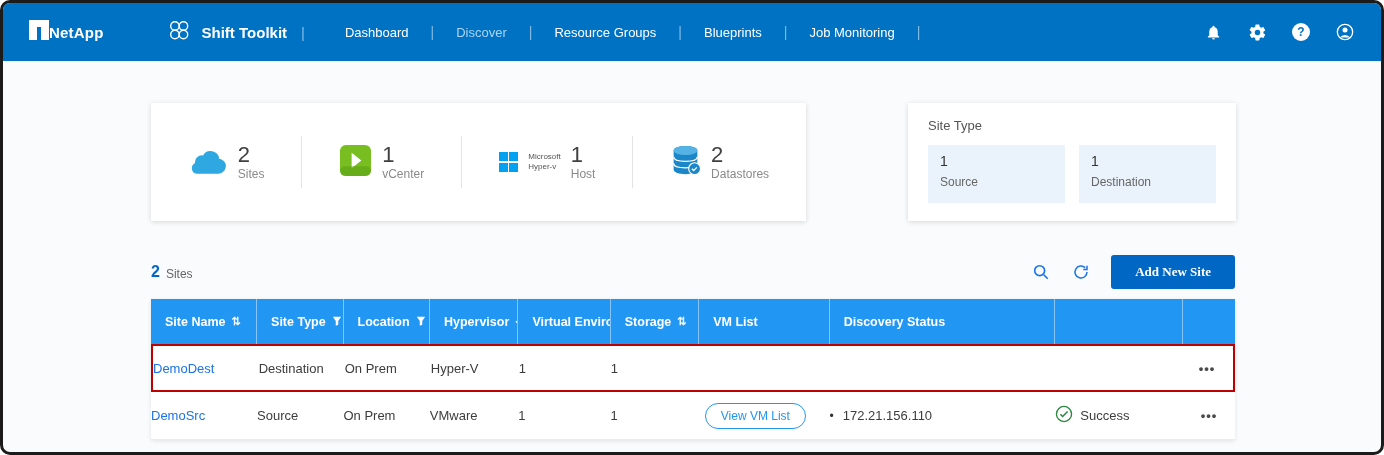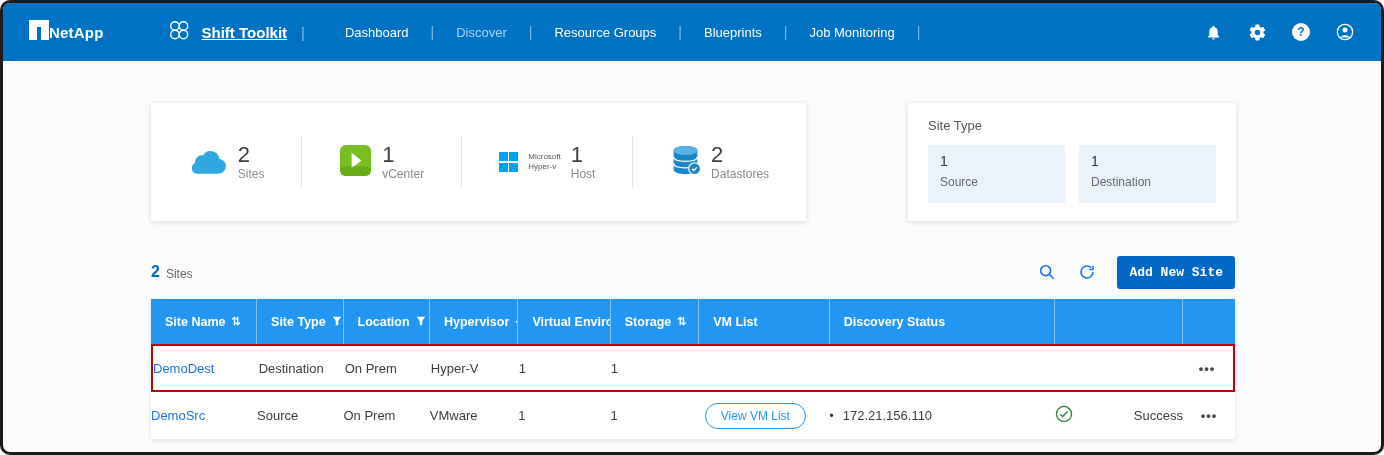--- a/index.html
+++ b/index.html
@@ -3,21 +3,21 @@
 <meta charset="utf-8">
 <style>
   * { margin:0; padding:0; box-sizing:border-box; }
   html,body { width:1384px; height:455px; background:#ffffff; font-family:"Liberation Sans", sans-serif; }
   .frame { position:absolute; inset:0; border:3px solid #1b1b1b; border-radius:10px; overflow:hidden; background:#fafbfc; }
 
   
   .navbar { height:58px; background:#0072C3; display:flex; align-items:center; padding:0 26px; color:#fff; }
   .brand { display:flex; align-items:center; }
   .brand-name { font-size:15px; font-weight:bold; letter-spacing:.2px; }
-  .app { display:flex; align-items:center; gap:10px; margin-left:62px;text-decoration:underline; }
+  .app { display:flex; align-items:center; gap:10px; margin-left:62px; }
   .app-title { font-size:15px; font-weight:bold; }
   .nav-items { display:flex; align-items:center; margin-left:26px;gap:8px; }
   .nav-item { font-size:13px; color:#fff; padding:6px 14px; cursor:pointer; white-space:nowrap; }
   .nav-item.active { color:#A9D4F2; }
   .nav-sep { color:rgba(255,255,255,.5); font-size:14px; }
   .app-sep { color:rgba(255,255,255,.5); font-size:15px; margin-left:4px; }
   .nav-right { margin-left:auto; display:flex; align-items:center; gap:24px; }
   .nav-icon { width:20px; height:20px; display:flex; align-items:center; justify-content:center; cursor:pointer; }
   .help-circle { width:18px; height:18px; border-radius:50%; background:#fff; color:#0072C3; font-size:12px; font-weight:bold; display:flex; align-items:center; justify-content:center; }
 
@@ -40,41 +40,41 @@
   .sitetype-box .num { font-size:14px; color:#333; }
   .sitetype-box .lbl { font-size:12px; color:#666; margin-top:6px; }
 
   
   .sites-toolbar { position:absolute; left:148px; top:252px; width:1084px; height:34px; display:flex; align-items:center; }
   .sites-count { font-size:16px; font-weight:bold; color:#0067C5; }
   .sites-count-label { font-size:12px; color:#666; margin-left:6px; margin-top:4px; }
   .toolbar-right { margin-left:auto; display:flex; align-items:center; gap:20px; }
   .tool-icon { width:20px; height:20px; display:flex; align-items:center; justify-content:center; cursor:pointer; }
   .add-site-btn { background:#0067C5; color:#fff; border:none; font-size:13px; font-weight:bold;
-    padding:9px 12px; border-radius:3px; cursor:pointer; font-family:Liberation Mono, monospace; }
+    padding:9px 24px; border-radius:3px; cursor:pointer; font-family:Liberation Serif, serif; }
 
   
   .sites-table { position:absolute; left:148px; top:296px; width:1084px; background:#fff; box-shadow:0 1px 4px rgba(0,0,0,.1); }
   .thead { display:flex; background:#2196F3; height:45px; color:#fff; }
   .th { display:flex; align-items:center; gap:6px; padding-left:14px; font-size:12.5px; font-weight:bold;
     border-right:1px solid rgba(255,255,255,.45); overflow:hidden; white-space:nowrap; }
   .th:last-child { border-right:none; }
   .sort-glyph { font-size:11px; opacity:.95; }
   .tr { display:flex; height:48px; background:#fff; border-bottom:1px solid #ececec; align-items:center; }
   .tr.highlighted { border:2px solid #C00000; }
   .td { font-size:13px; color:#3c3c3c; display:flex; align-items:center; overflow:hidden; white-space:nowrap; }
   .site-link { color:#1A73E8; cursor:pointer; }
   .c1{width:108px}.c2{width:88px}.c3{width:88px}.c4{width:90px}.c5{width:94px}
   .c6{width:90px}.c7{width:133px}.c8{width:230px}.c9{width:130px}.c10{width:53px}
   .td.c7 { padding-left:6px; }
   .td.c10 { padding-left:0; justify-content:center; }
   .pill-btn { border:1px solid #2196F3; color:#2196F3; background:#fff; border-radius:15px;
     font-size:12px; padding:5px 15px; cursor:pointer; font-family:"Liberation Sans", sans-serif; }
   .ip-bullet { color:#333; margin-right:9px; font-size:12px; }
-  .status-cell { gap:7px;justify-content:space-between; }
+  .status-cell { gap:7px; }
   .status-text { color:#3c3c3c; }
   .ellipsis { font-size:13px; letter-spacing:1px; font-weight:bold; color:#4a4a4a; cursor:pointer; }
 </style>
 </head>
 <body>
 
 <div class="frame">
 
   <div class="navbar">
     <div class="brand">

